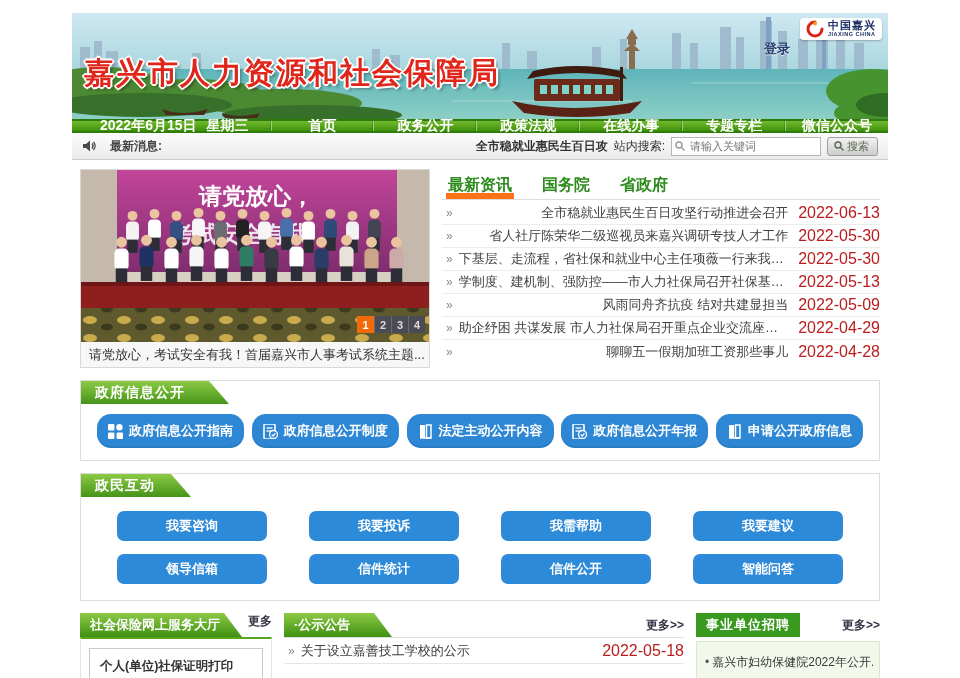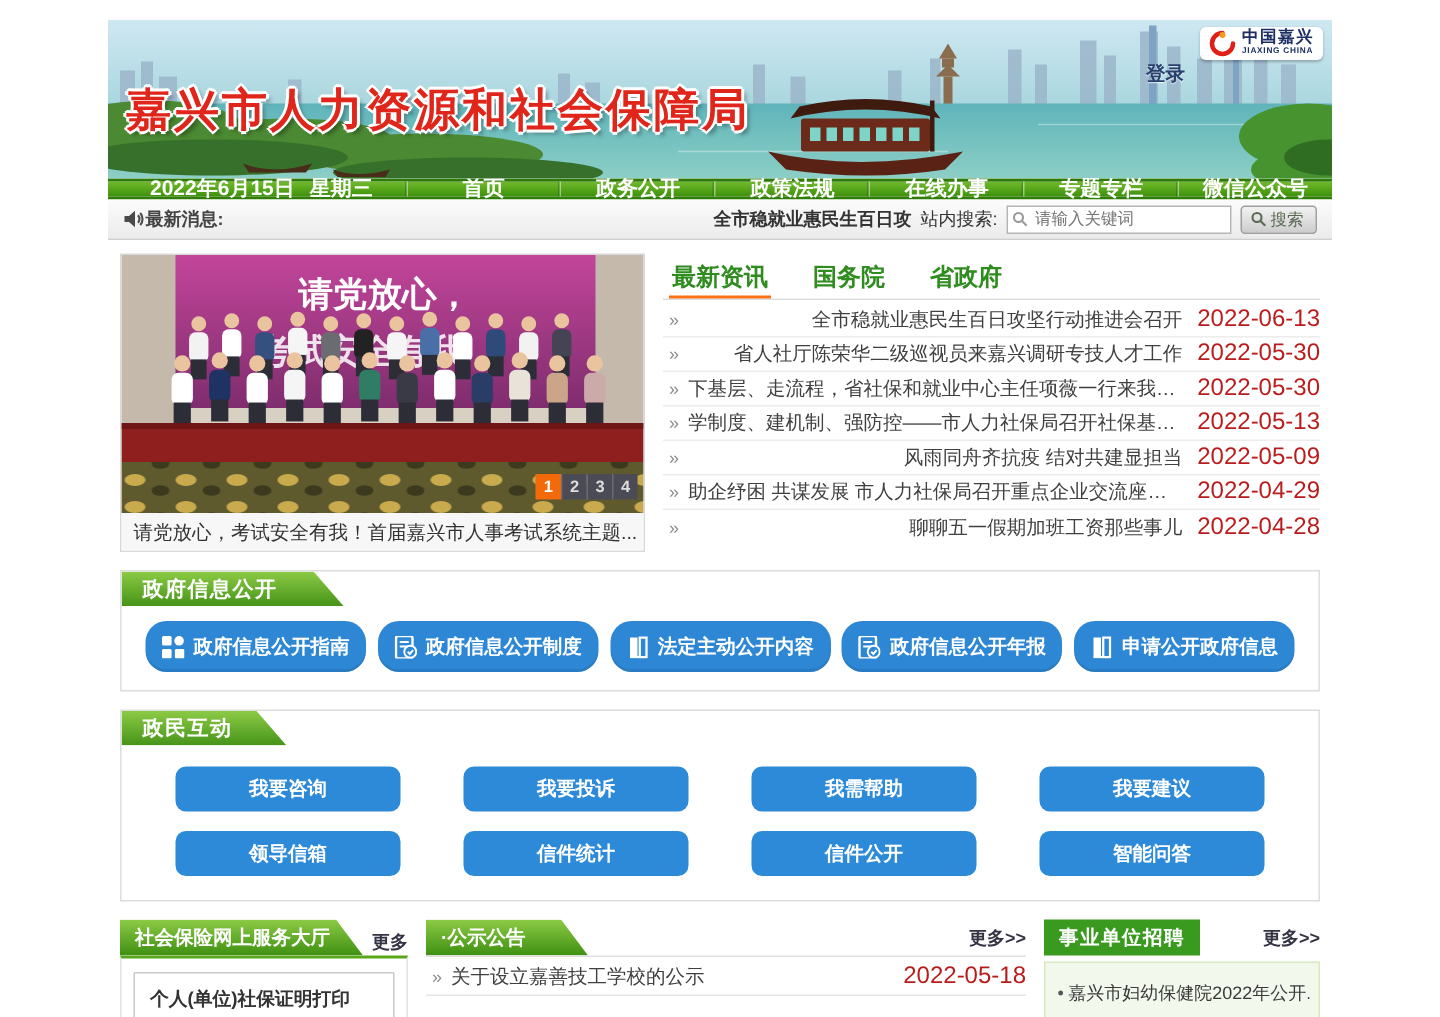--- a/index.html
+++ b/index.html
@@ -26,21 +26,21 @@
     background:linear-gradient(180deg,#72b92e 0%,#58a71b 50%,#3d900c 100%);
     display:flex; align-items:stretch; color:#fff; }
   .nav-date { display:flex; align-items:center; gap:10px; padding:0 22px 0 28px; font-size:14px; font-weight:bold; white-space:nowrap; }
   .nav-items { display:flex; flex:1; }
   .nav-item { flex:1; display:flex; align-items:center; justify-content:center; font-size:14px; font-weight:bold;
     border-left:1px solid rgba(255,255,255,.45); box-shadow:-1px 0 0 rgba(0,60,0,.25); cursor:pointer; white-space:nowrap; }
 
   
   .ticker { height:27px; background:linear-gradient(180deg,#fcfcfc,#ebebeb); border-bottom:1px solid #cfcfcf;
     display:flex; align-items:center; padding:0 10px; font-size:12px; color:#333; }
-  .ticker-left { display:flex; align-items:center; gap:1px; }
+  .ticker-left { display:flex; align-items:center; gap:14px; }
   .speaker { width:14px; height:14px; }
   .ticker-label { font-weight:bold; color:#444; }
   .ticker-right { margin-left:auto; display:flex; align-items:center; gap:6px; }
   .hot-word { color:#333; font-weight:bold; cursor:pointer; }
   .search-label { color:#333; }
   .search-box { position:relative; }
   .search-box input { width:150px; height:19px; border:1px solid #b5b5b5; background:#fff; padding:0 4px 0 18px; font-size:11px; color:#555; outline:none; }
   .search-box .mag { position:absolute; left:4px; top:4px; }
   .search-btn { height:19px; padding:0 8px 0 6px; display:flex; align-items:center; gap:3px; font-size:11px; color:#5a6a52;
     background:linear-gradient(180deg,#f2f2f2,#cdcdcd); border:1px solid #9e9e9e; border-radius:3px; cursor:pointer; }
@@ -52,21 +52,21 @@
   .carousel svg.photo { display:block; width:348px; height:172px; }
   .pager { position:absolute; right:4px; top:146px; display:flex; }
   .pg { width:17px; height:17px; display:flex; align-items:center; justify-content:center; font-size:11px; font-weight:bold;
     background:#4b4b55; color:#ddd; border-left:1px solid #6a6a74; cursor:pointer; }
   .pg.active { background:#f26a0a; color:#fff; border-left:none; }
   .caption { height:25px; display:flex; align-items:center; padding:0 8px; font-size:13px; color:#333; background:#f7f7f7; white-space:nowrap; overflow:hidden; }
 
   .news-col { flex:1; min-width:0; }
   .tabs { display:flex; gap:26px; border-bottom:1px solid #ddd; padding:2px 4px 0 4px; height:31px; }
   .tab { font-size:16px; font-weight:bold; color:#2f8c1f; padding:4px 2px 6px 2px; cursor:pointer; }
-  .tab.active { border-bottom:2px solid #f97316; }
+  .tab.active { border-bottom:6px solid #f97316; }
   .news-list { padding-top:2px; }
   .news-row { display:flex; align-items:center; height:23px; border-bottom:1px solid #ececec; font-size:13px; cursor:pointer; }
   .news-row:last-child { border-bottom:none; }
   .arr { color:#8a8a8a; font-size:12px; margin:0 6px 0 4px; flex:none; }
   .news-title { color:#404040; flex:1; white-space:nowrap; overflow:hidden; text-overflow:ellipsis; }
   .news-date { color:#b91c1c; font-size:16px; margin-left:10px; flex:none; }
 
   
   .panel { border:1px solid #ddd; margin-top:12px; background:#fff; }
   .panel-tab { height:23px; width:148px; display:flex; align-items:center; padding:0 20px 0 14px;
@@ -78,21 +78,21 @@
     display:flex; align-items:center; justify-content:center; gap:6px; cursor:pointer; box-shadow:inset 0 -2px 0 rgba(0,0,0,.08); }
   .blue-btn svg { flex:none; }
 
   .pill-grid { display:grid; grid-template-columns:repeat(4,150px); justify-content:space-between; row-gap:13px; padding:14px 36px 16px 36px; }
   .pill-btn { height:30px; background:#2d8ad8; border-radius:7px; color:#fff; font-size:13px; font-weight:bold;
     display:flex; align-items:center; justify-content:center; cursor:pointer; }
 
   
   .bottom-row { display:flex; gap:12px; margin-top:12px; align-items:flex-start; }
   .col-left { width:192px; }
-  .col-head { display:flex; align-items:flex-end; }
+  .col-head { display:flex; align-items:flex-start; }
   .green-tab { height:24px; display:flex; align-items:center; padding:0 22px 0 10px; color:#fff; font-size:13px; font-weight:bold;
     background:linear-gradient(180deg,#8cca45,#3f9012); clip-path:polygon(0 0,calc(100% - 18px) 0,100% 100%,0 100%); }
   .more-link { margin-left:auto; font-size:12px; font-weight:bold; color:#334; cursor:pointer; white-space:nowrap; }
   .left-body { border:1px solid #e2e2e2; border-top:2px solid #58a71b; padding:9px 8px; }
   .svc-item { border:1px solid #c9c9c9; background:#fff; height:36px; display:flex; align-items:center; padding:0 10px;
     font-size:12.5px; font-weight:bold; color:#333; margin-bottom:10px; cursor:pointer; }
   .svc-item:last-child { margin-bottom:0; }
 
   .col-mid { flex:1; min-width:0; }
   .mid-head { display:flex; align-items:center; border-bottom:1px solid #e0e0e0; }

